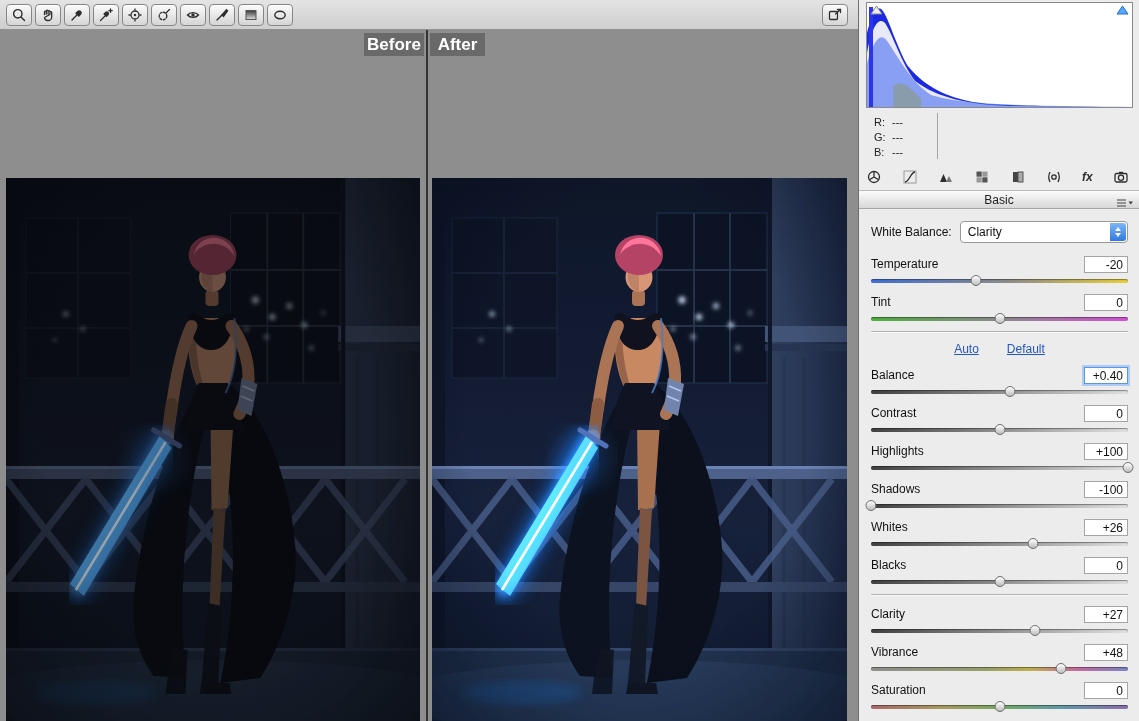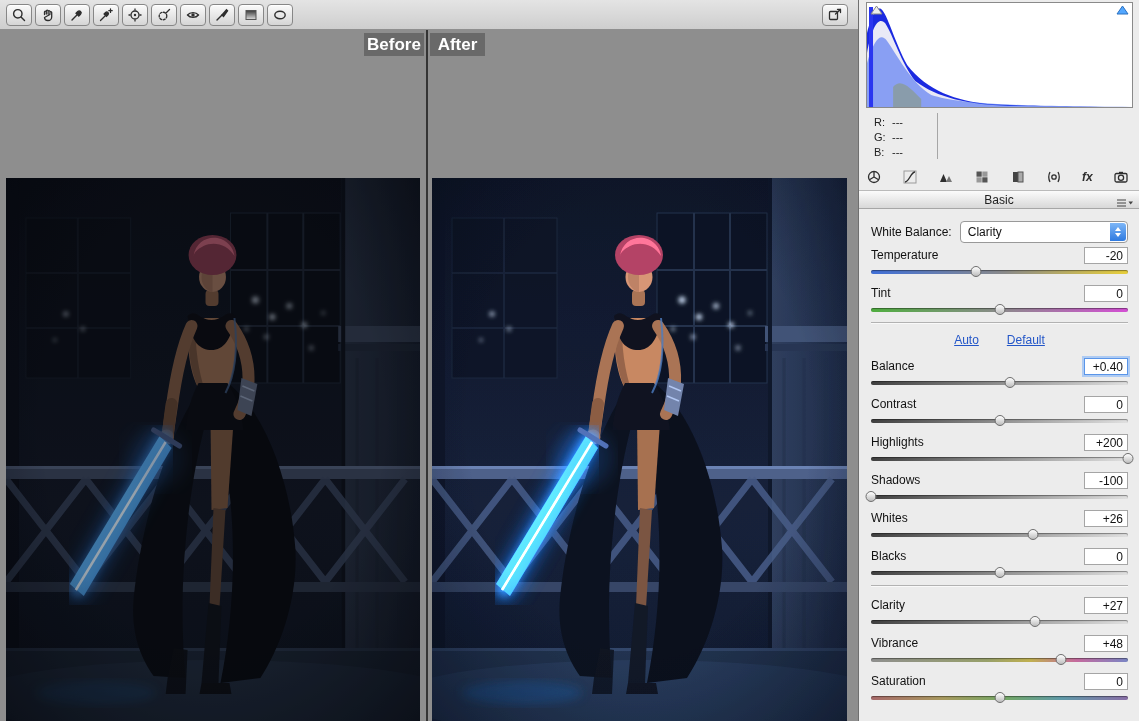--- a/index.html
+++ b/index.html
@@ -50,21 +50,21 @@
   .ptabs { display:flex; align-items:center; height:26px; padding:0 7px; gap:20px; }
   .ptab { width:26px; height:20px; display:flex; align-items:center; justify-content:center; border-radius:3px; }
   .ptab .fx { font-size:12px; font-style:italic; font-weight:bold; color:#2e2e2e; }
 
   .phead { position:relative; height:19px; background:linear-gradient(#fbfbfb,#d8d8d8);
     border-top:1px solid #bababa; border-bottom:1px solid #a6a6a6;
     text-align:center; font-size:12px; color:#222; line-height:18px; }
   .phead .menu { position:absolute; right:5px; top:4px; }
 
   .controls { padding:12px 11px 0 12px; font-size:12px; color:#111; }
-  .wb-row { display:flex; align-items:center; gap:8px; margin-bottom:3px; }
+  .wb-row { display:flex; align-items:center; gap:8px; margin-bottom:12px; }
   .wb-select { flex:1; height:22px; background:#fff; border:1px solid #999; border-radius:4px;
     position:relative; display:flex; align-items:center; padding-left:7px; font-size:12px; }
   .wb-arrows { position:absolute; right:1px; top:1px; bottom:1px; width:16px; border-radius:0 3px 3px 0;
     background:linear-gradient(#7db6f7,#2f7ae0); display:flex; flex-direction:column;
     align-items:center; justify-content:center; }
   .tri-up { width:0; height:0; border-left:3.5px solid transparent; border-right:3.5px solid transparent;
     border-bottom:4px solid #fff; margin:1px 0; }
   .tri-down { width:0; height:0; border-left:3.5px solid transparent; border-right:3.5px solid transparent;
     border-top:4px solid #fff; margin:1px 0; }
 
@@ -458,21 +458,21 @@
             <span class="svalue">0</span>
           </div>
         <div class="track t-tone">
             <span class="handle" style="left: 50%;"></span>
           </div>
       </div>
 
       <div class="srow">
         <div class="srow-top">
             <span class="slabel">Highlights</span>
-            <span class="svalue">+200</span>
+            <span class="svalue">+100</span>
           </div>
         <div class="track t-tone">
             <span class="handle" style="left: 100%;"></span>
           </div>
       </div>
 
       <div class="srow">
         <div class="srow-top">
             <span class="slabel">Shadows</span>
             <span class="svalue">-100</span>

